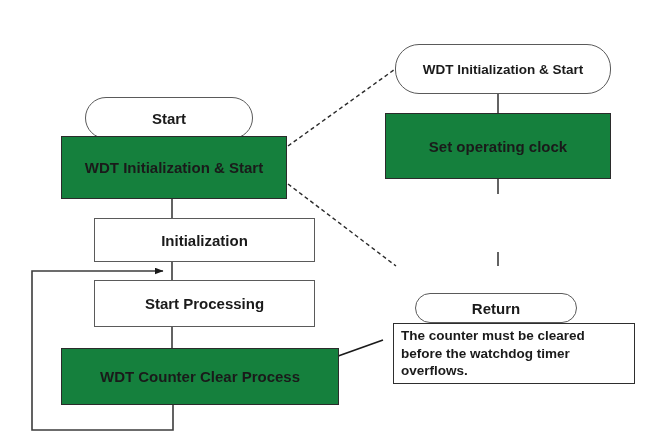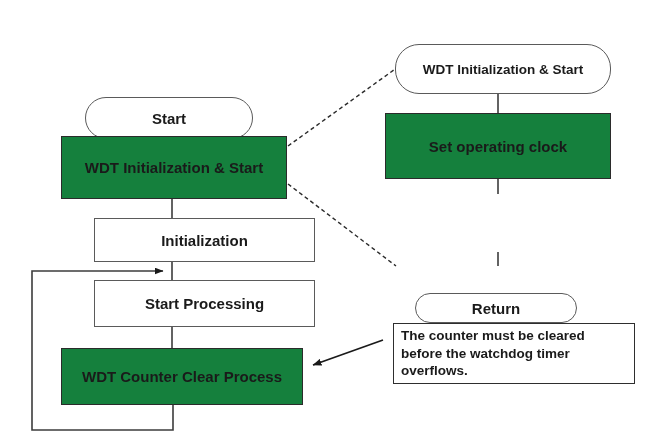--- a/index.html
+++ b/index.html
@@ -63,21 +63,21 @@
     white-space: pre-line;
     display: flex;
     align-items: center;
   }
 
   
   .n-start      { left: 85px;  top: 84px;  width: 168px; height: 42px; margin-top: 13px; }
   .n-wdtinit    { left: 61px;  top: 136px; width: 226px; height: 63px; }
   .n-init       { left: 61px;  top: 218px; width: 221px; height: 44px; }
   .n-main       { left: 61px;  top: 280px; width: 221px; height: 47px; }
-  .n-clear      { left: 61px;  top: 348px; width: 242px; height: 57px; }
+  .n-clear      { left: 61px;  top: 348px; width: 278px; height: 57px; }
 
   
   .n-subtitle   { left: 395px; top: 44px;  width: 216px; height: 50px; }
   .n-clock      { left: 385px; top: 113px; width: 226px; height: 66px; }
   .n-startop    { left: 385px; top: 193px; width: 226px; height: 59px; }
   .n-return     { left: 415px; top: 255px; width: 162px; height: 30px; margin-top: 38px; }
 
   .n-note       { left: 393px; top: 323px; width: 242px; height: 61px; }
 </style>
 </head>

